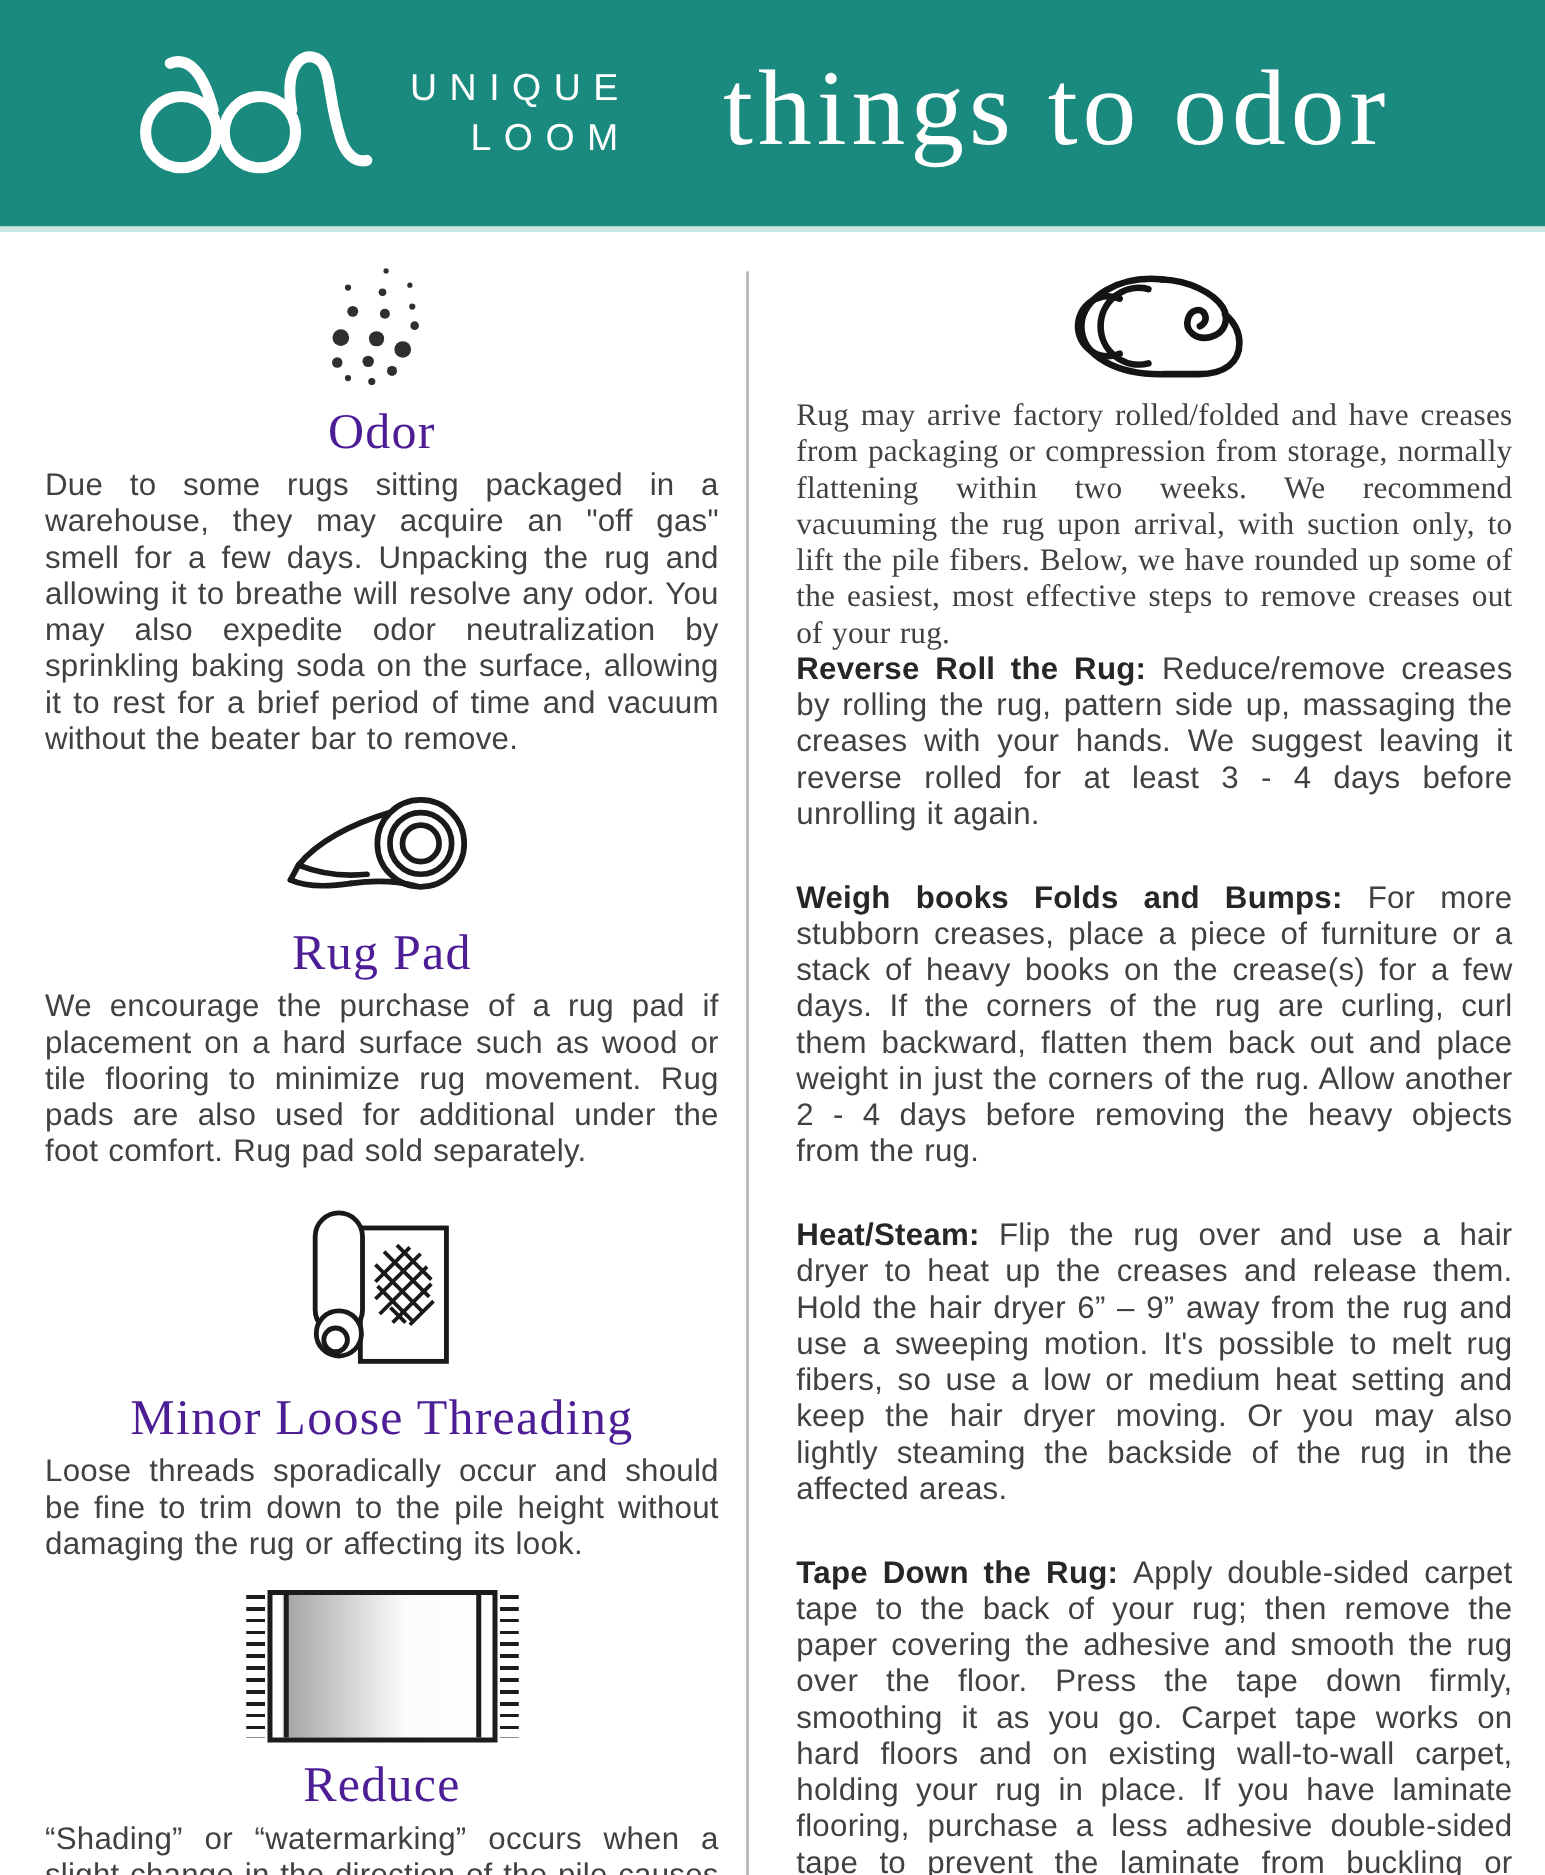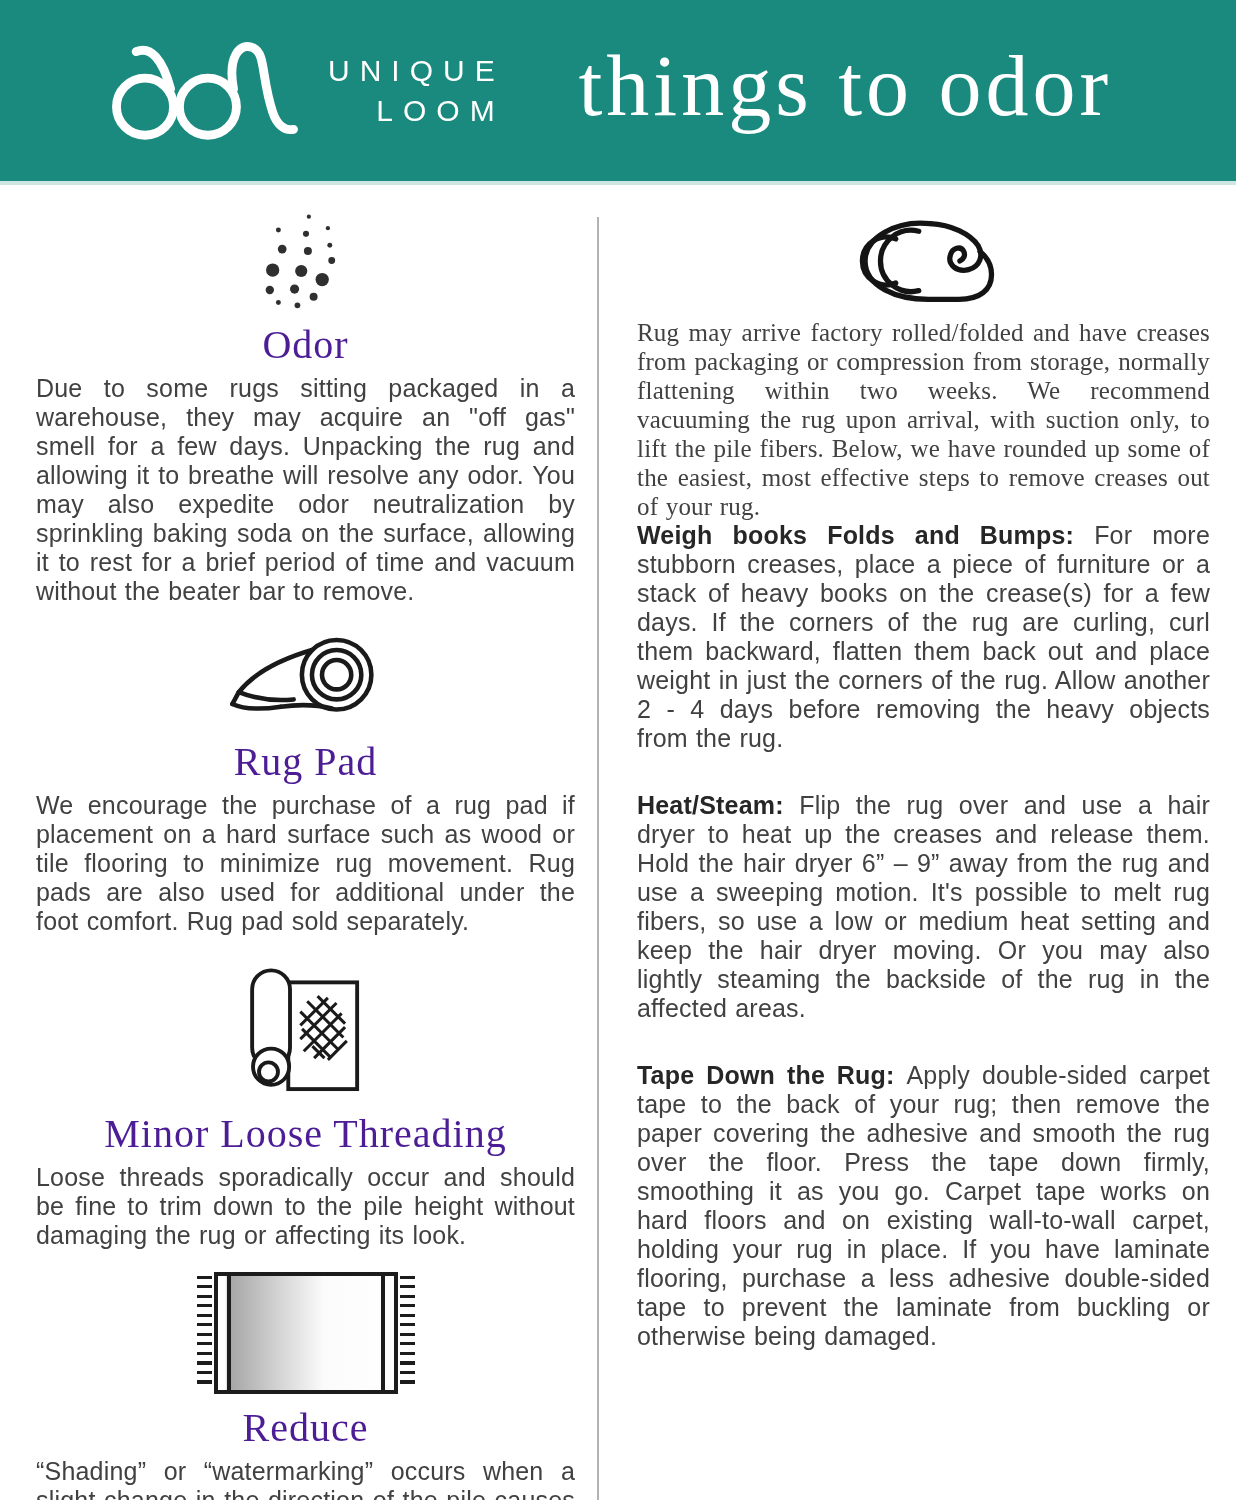--- a/index.html
+++ b/index.html
@@ -160,20 +160,21 @@
         <div class="icon-box m-crease">
           <svg width="168" height="91" viewBox="0 0 175 95" fill="none" stroke="#141414" stroke-width="5.5" stroke-linecap="round">
             <path d="M 58,25 A 25,25 0 1 0 58,71"></path>
             <path d="M 82,17 A 32,32 0 1 0 82,79"></path>
             <path d="M 94,9 C 58,5 26,24 26,48 C 26,74 58,89 96,88 L 124,88 C 146,88 158,78 158,62 C 158,52 153,44 146,38"></path>
             <path d="M 94,9 C 116,10 136,20 144,32 C 150,42 146,54 134,57 C 122,60 112,52 115,42 C 117,34 126,32 129,38 C 131,42 129,46 125,48"></path>
           </svg>
         </div>
         <p class="body intro-gap">Rug may arrive factory rolled/folded and have creases from packaging or compression from storage, normally flattening within two weeks. We recommend vacuuming the rug upon arrival, with suction only, to lift the pile fibers. Below, we have rounded up some of the easiest, most effective steps to remove creases out of your rug.</p>
 
+        <p class="tip"><strong>Reverse Roll the Rug: </strong><span>Reduce/remove creases by rolling the rug, pattern side up, massaging the creases with your hands. We suggest leaving it reverse rolled for at least 3 - 4 days before unrolling it again.</span></p>
 
         <p class="tip"><strong>Weigh books Folds and Bumps: </strong><span>For more stubborn creases, place a piece of furniture or a stack of heavy books on the crease(s) for a few days. If the corners of the rug are curling, curl them backward, flatten them back out and place weight in just the corners of the rug. Allow another 2 - 4 days before removing the heavy objects from the rug.</span></p>
 
         <p class="tip"><strong>Heat/Steam: </strong><span>Flip the rug over and use a hair dryer to heat up the creases and release them. Hold the hair dryer 6” – 9” away from the rug and use a sweeping motion. It's possible to melt rug fibers, so use a low or medium heat setting and keep the hair dryer moving. Or you may also lightly steaming the backside of the rug in the affected areas.</span></p>
 
         <p class="tip"><strong>Tape Down the Rug: </strong><span>Apply double-sided carpet tape to the back of your rug; then remove the paper covering the adhesive and smooth the rug over the floor. Press the tape down firmly, smoothing it as you go. Carpet tape works on hard floors and on existing wall-to-wall carpet, holding your rug in place. If you have laminate flooring, purchase a less adhesive double-sided tape to prevent the laminate from buckling or otherwise being damaged.</span></p>
       </div>
 
     </div>
   </div>

